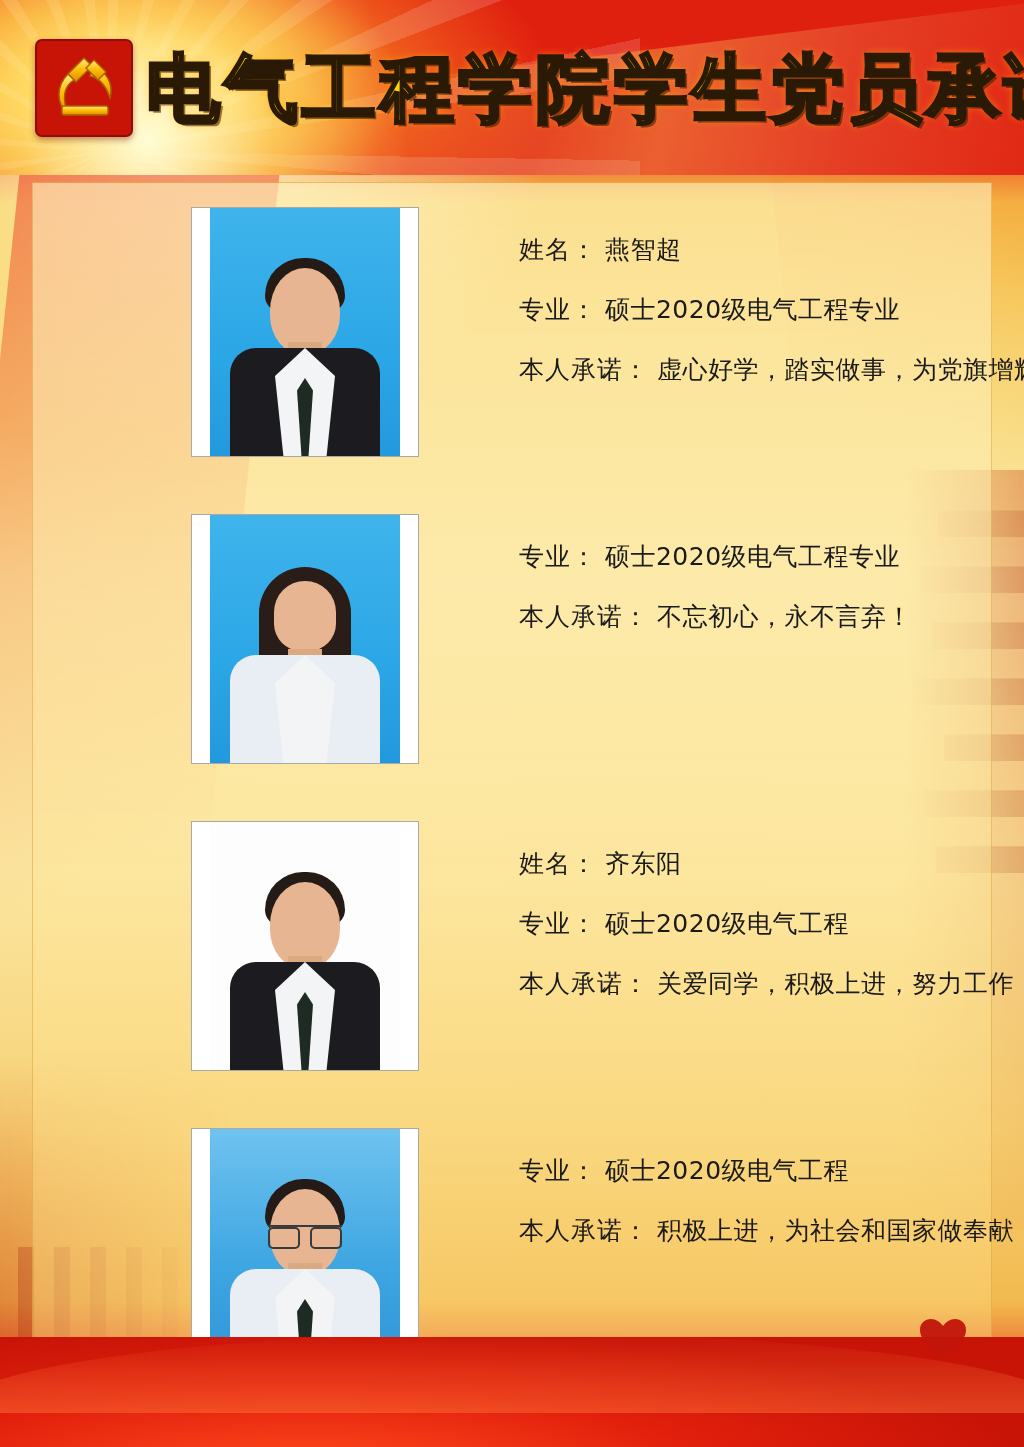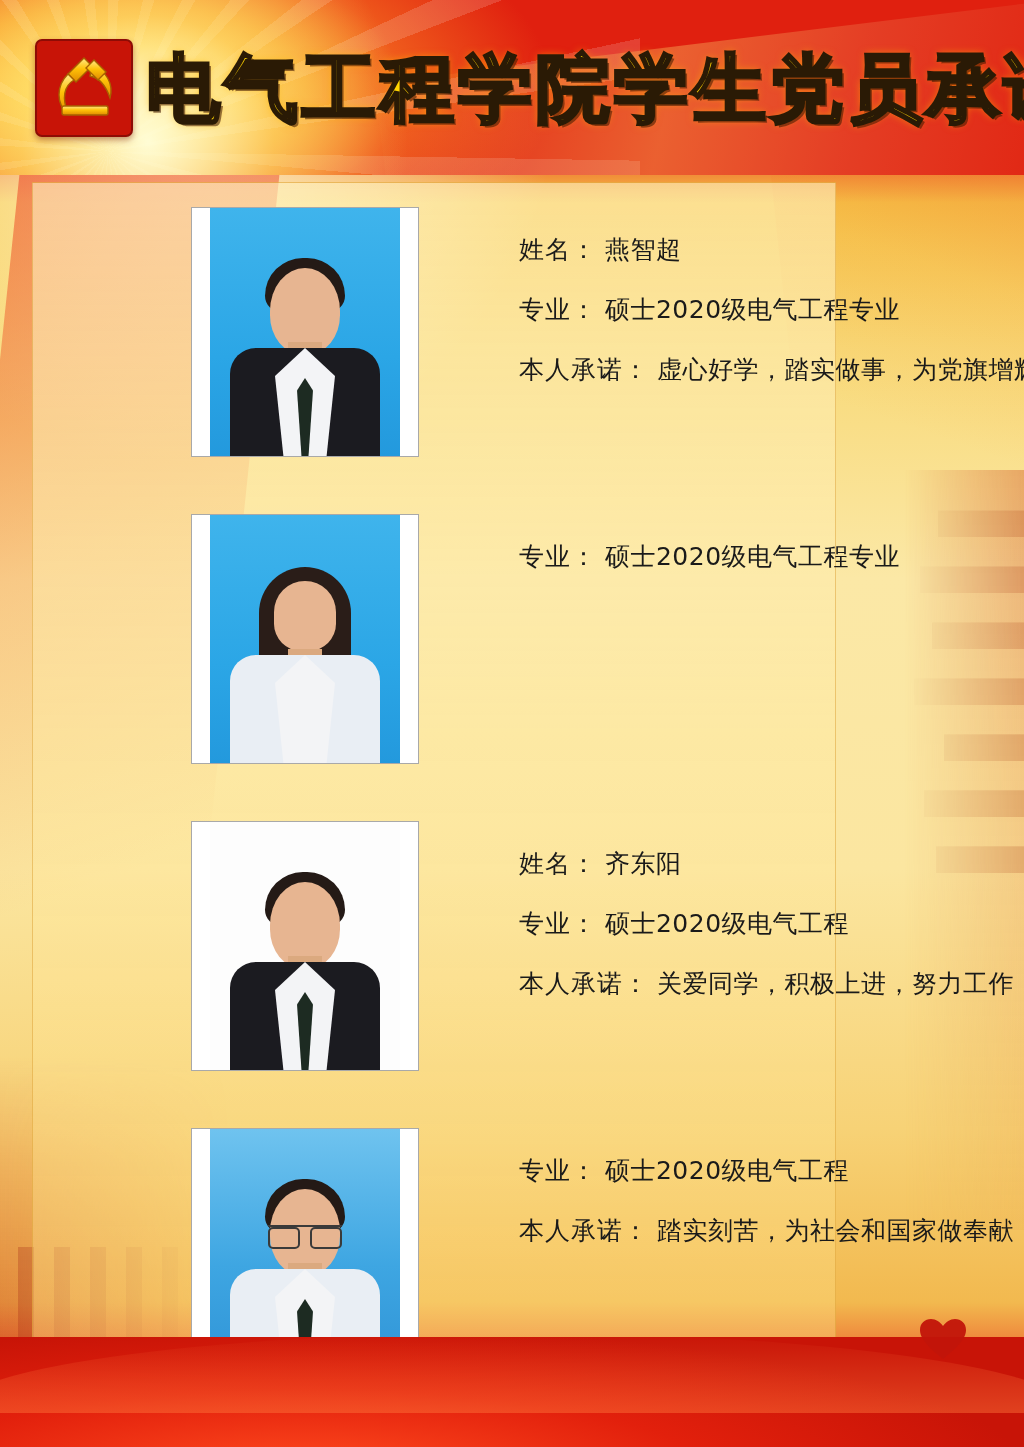--- a/index.html
+++ b/index.html
@@ -150,21 +150,21 @@
     position: absolute;
     right: 58px; bottom: 86px;
     width: 46px; height: 42px;
     opacity: .95;
   }
 
   
   .panel {
     position: absolute;
     left: 32px; top: 182px;
-    width: 804px; height: 1228px;
+    width: 960px; height: 1228px;
     background: linear-gradient(180deg, rgba(255,240,190,.62) 0%, rgba(255,235,165,.45) 45%, rgba(252,216,122,.40) 100%);
     border: 1px solid rgba(214,150,40,.45);
     box-sizing: border-box;
   }
 
   .entries {
     position: relative;
     padding: 24px 0 0 0;
   }
   .entry {
@@ -367,20 +367,24 @@
               <div class="body lightshirt"></div>
               <div class="shirt"></div>
             </div>
           </div>
         </div>
         <div class="info">
           <div class="line">
             <span class="label">专业：</span>
             <span class="value">硕士2020级电气工程专业</span>
           </div>
+          <div class="line">
+            <span class="label">本人承诺：</span>
+            <span class="value">不忘初心，永不言弃！</span>
+          </div>
         </div>
       </div>
 
       <div class="entry">
         <div class="photo-wrap">
           <div class="photo white">
             <div class="bg"></div>
             <div class="fig">
               <div class="hair"></div>
               <div class="head"></div>
@@ -425,21 +429,21 @@
             </div>
           </div>
         </div>
         <div class="info">
           <div class="line">
             <span class="label">专业：</span>
             <span class="value">硕士2020级电气工程</span>
           </div>
           <div class="line">
             <span class="label">本人承诺：</span>
-            <span class="value">踏实刻苦，为社会和国家做奉献</span>
+            <span class="value">积极上进，为社会和国家做奉献</span>
           </div>
         </div>
       </div>
 
     </div>
   </div>
 
   <div class="bottom-wave"></div>
   <div class="heart">
     <svg width="46" height="42" viewBox="0 0 46 42">

